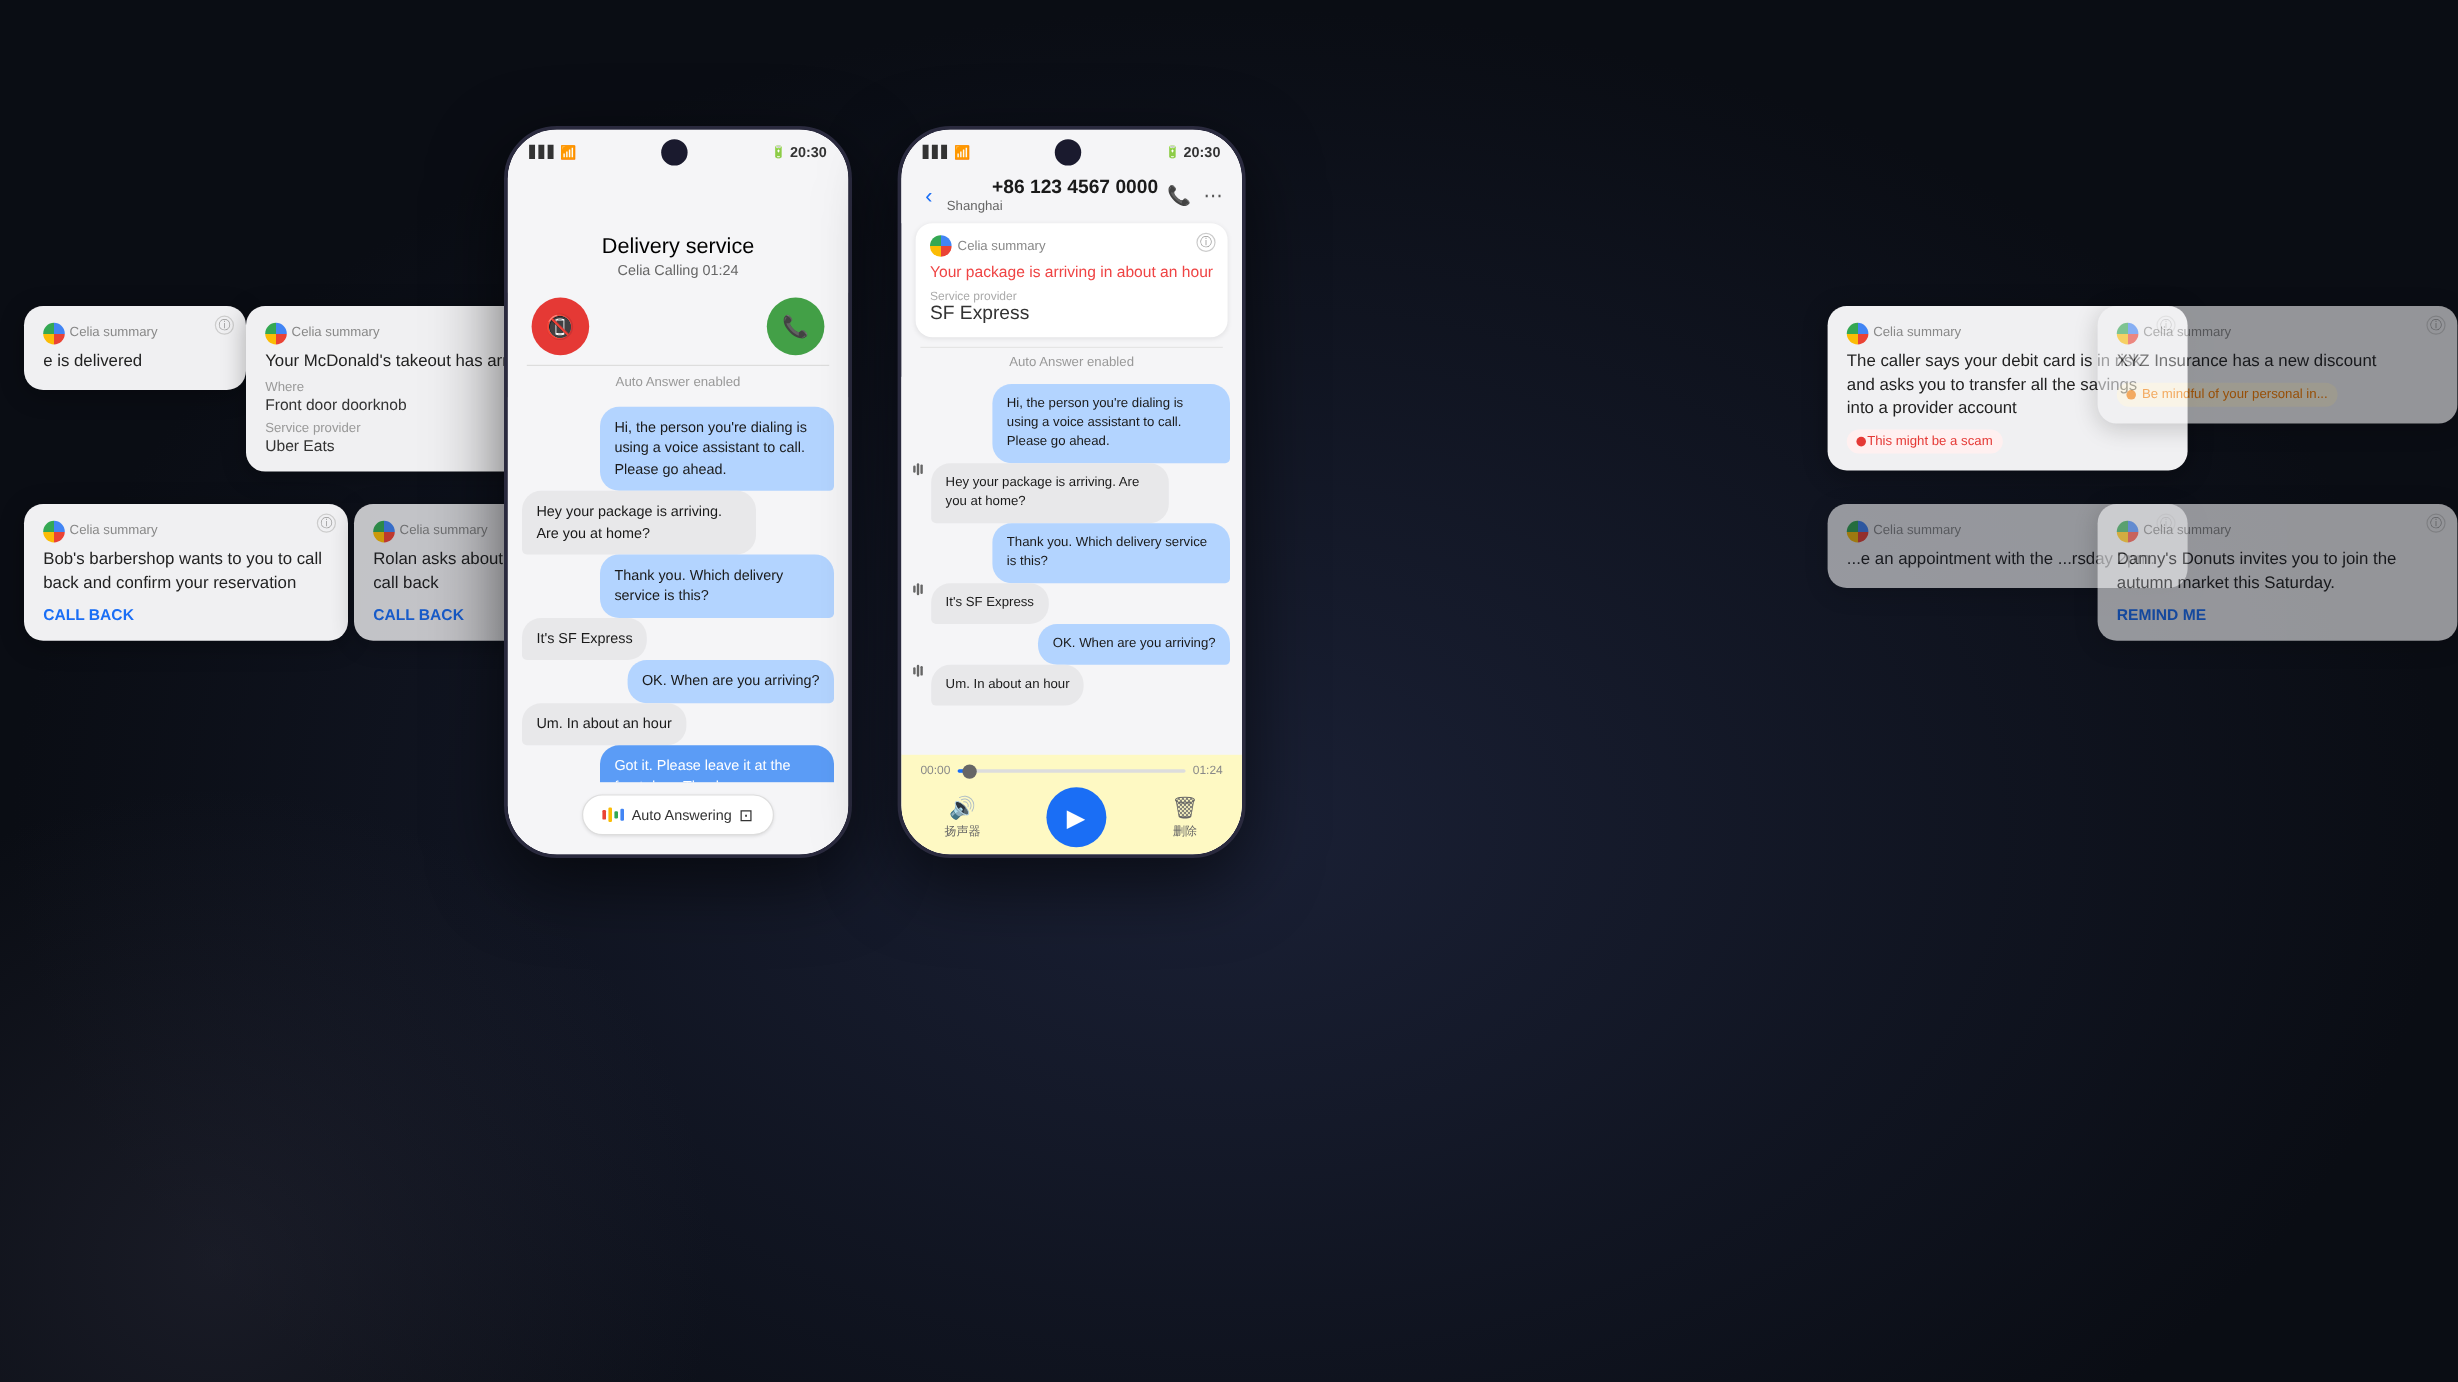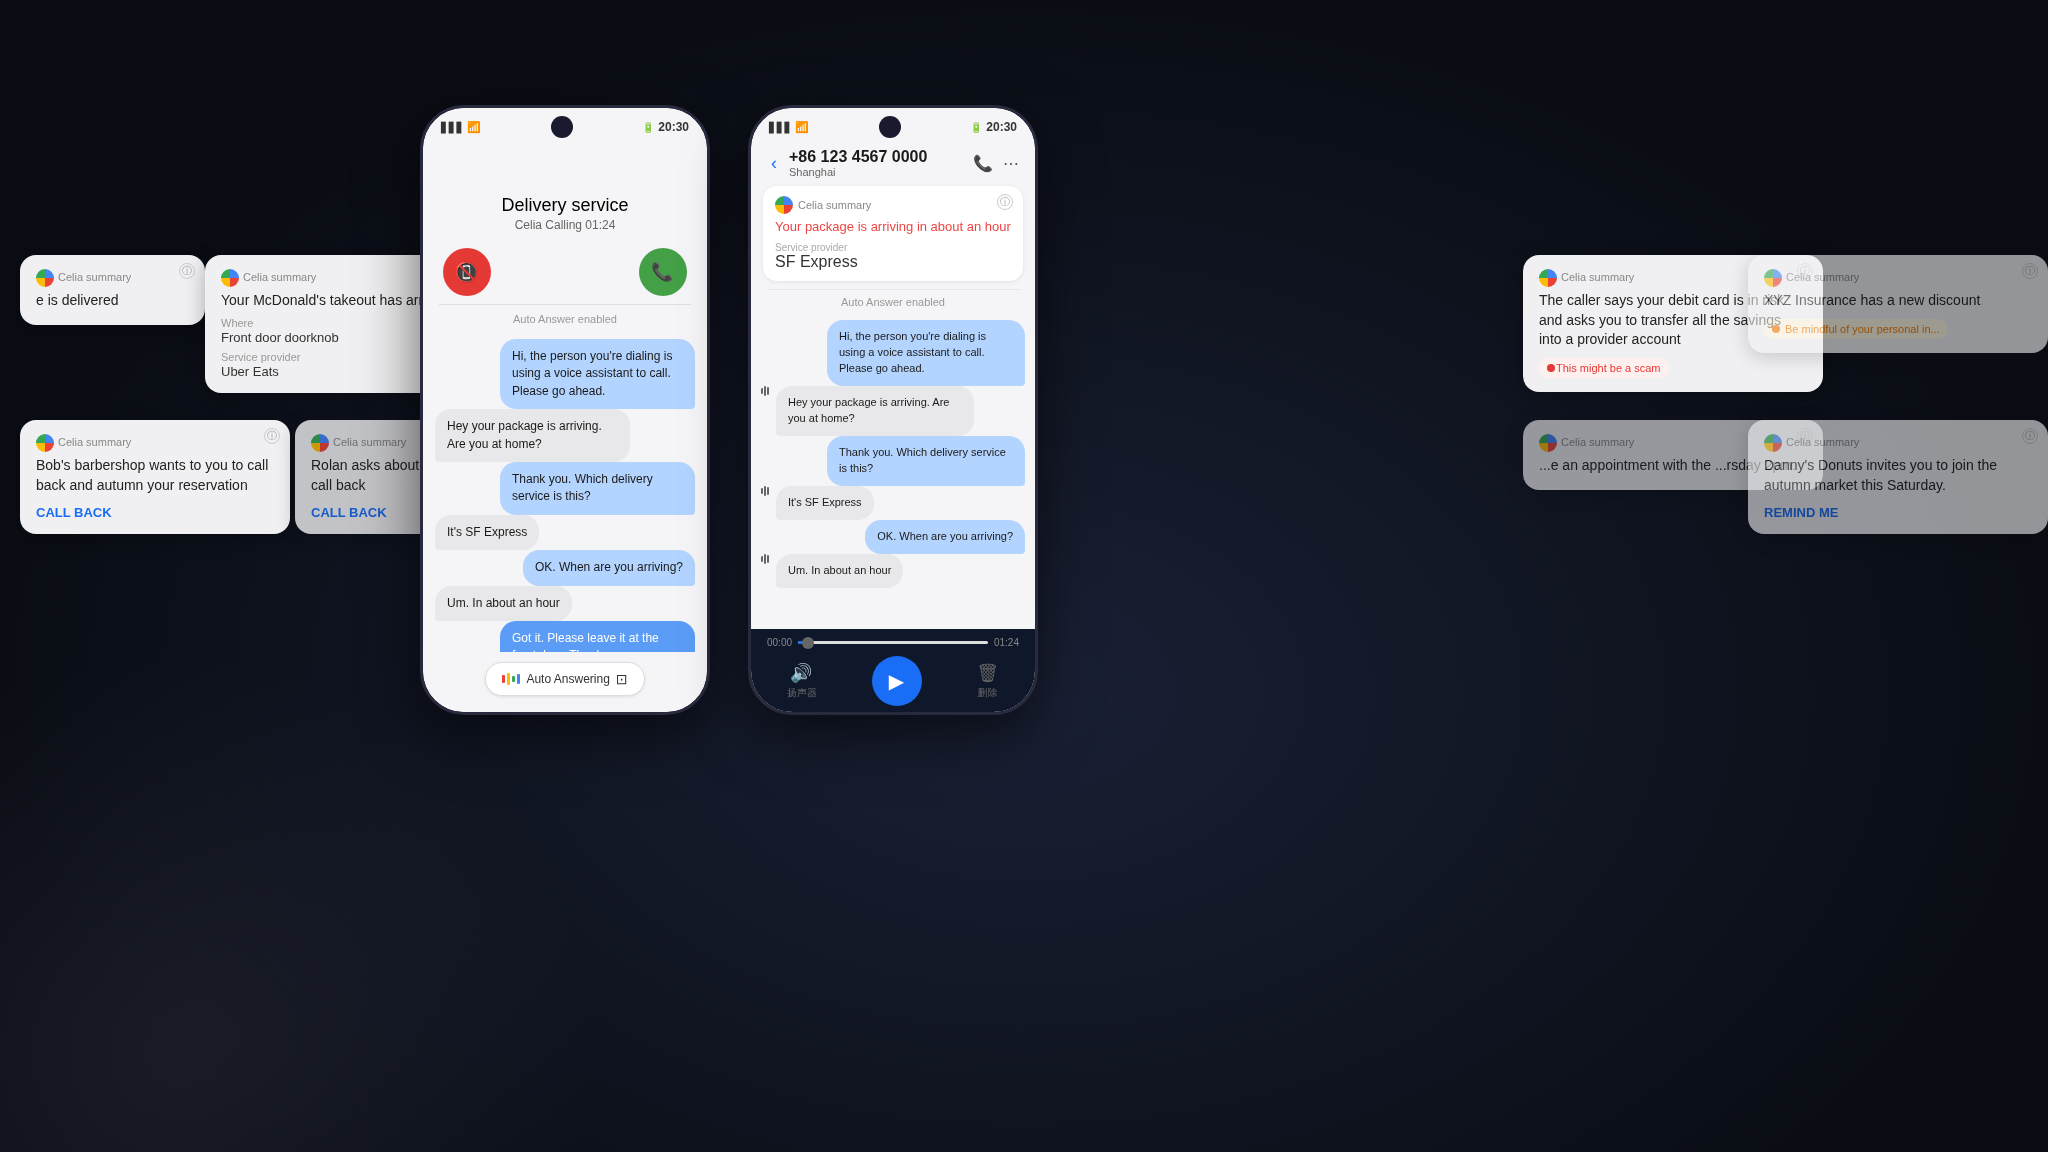--- a/index.html
+++ b/index.html
@@ -333,20 +333,21 @@
     }
 
     .msg-contact-info {
       flex: 1;
     }
 
     .msg-contact-name {
       font-size: 16px;
       font-weight: 600;
       color: #1a1a1a;
+      text-align: right;
     }
 
     .msg-contact-sub {
       font-size: 11px;
       color: #666;
     }
 
     .msg-header-icons {
       display: flex;
       gap: 10px;
@@ -404,21 +405,21 @@
     .auto-answer-label-right {
       text-align: center;
       font-size: 11px;
       color: #999;
       margin-bottom: 6px;
       flex-shrink: 0;
     }
 
     
     .audio-player {
-      background: #0f172a;
+      background: #fef9c3;
       padding: 8px 16px 6px;
       flex-shrink: 0;
     }
 
     .audio-progress {
       display: flex;
       align-items: center;
       gap: 6px;
       margin-bottom: 8px;
     }
@@ -573,21 +574,21 @@
       <span>Be mindful of your personal in...</span>
     </div>
   </div>
 
   <div class="bg-card card-bot-left">
     <div class="info-circle">ⓘ</div>
     <div style="display:flex;align-items:center;gap:4px;margin-bottom:4px;">
       <div class="google-circle"></div>
       <span class="celia-label">Celia summary</span>
     </div>
-    <div class="card-title">Bob's barbershop wants to you to call back and autumn your reservation</div>
+    <div class="card-title">Bob's barbershop wants to you to call back and confirm your reservation</div>
     <div class="card-action action-blue">CALL BACK</div>
   </div>
 
   <div class="bg-card card-bot-left2" style="opacity:0.8;">
     <div class="info-circle">ⓘ</div>
     <div style="display:flex;align-items:center;gap:4px;margin-bottom:4px;">
       <div class="google-circle"></div>
       <span class="celia-label">Celia summary</span>
     </div>
     <div class="card-title">Rolan asks about toda... wants you to call back</div>

